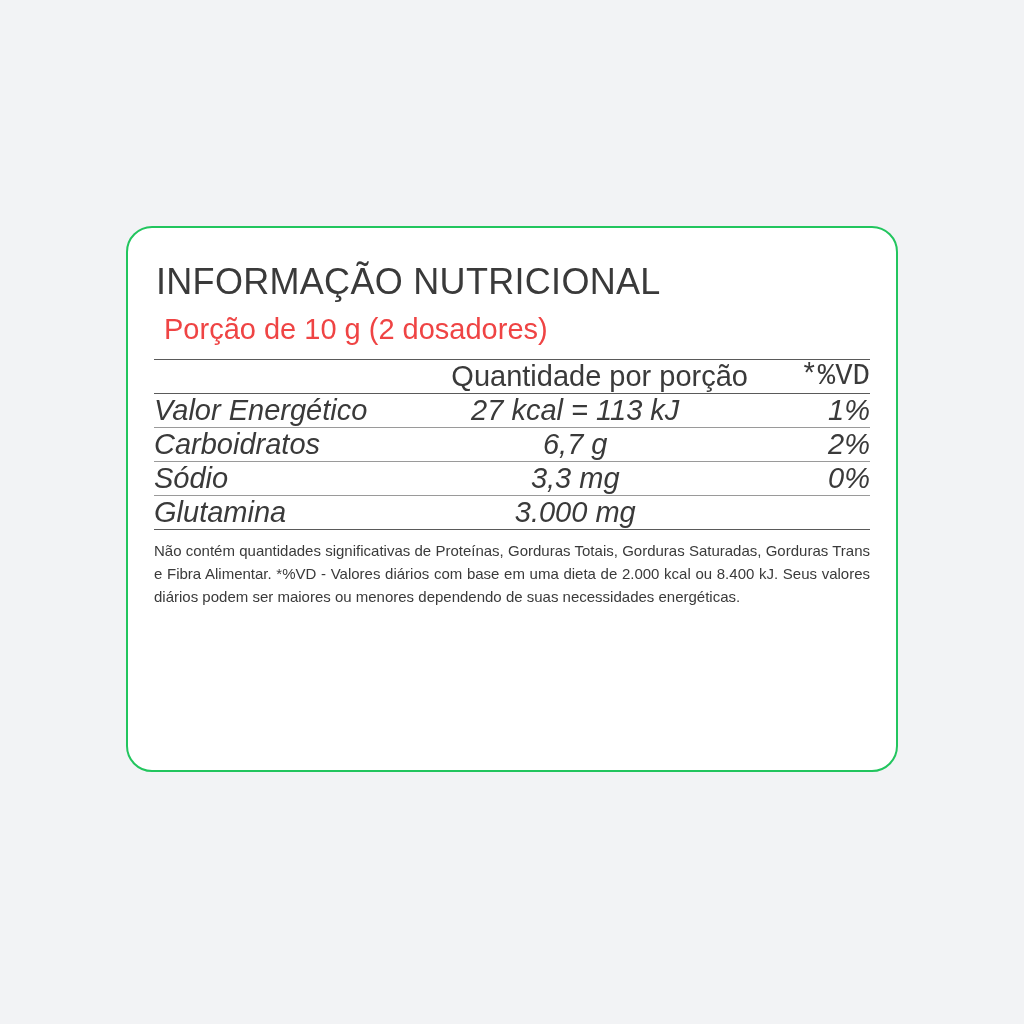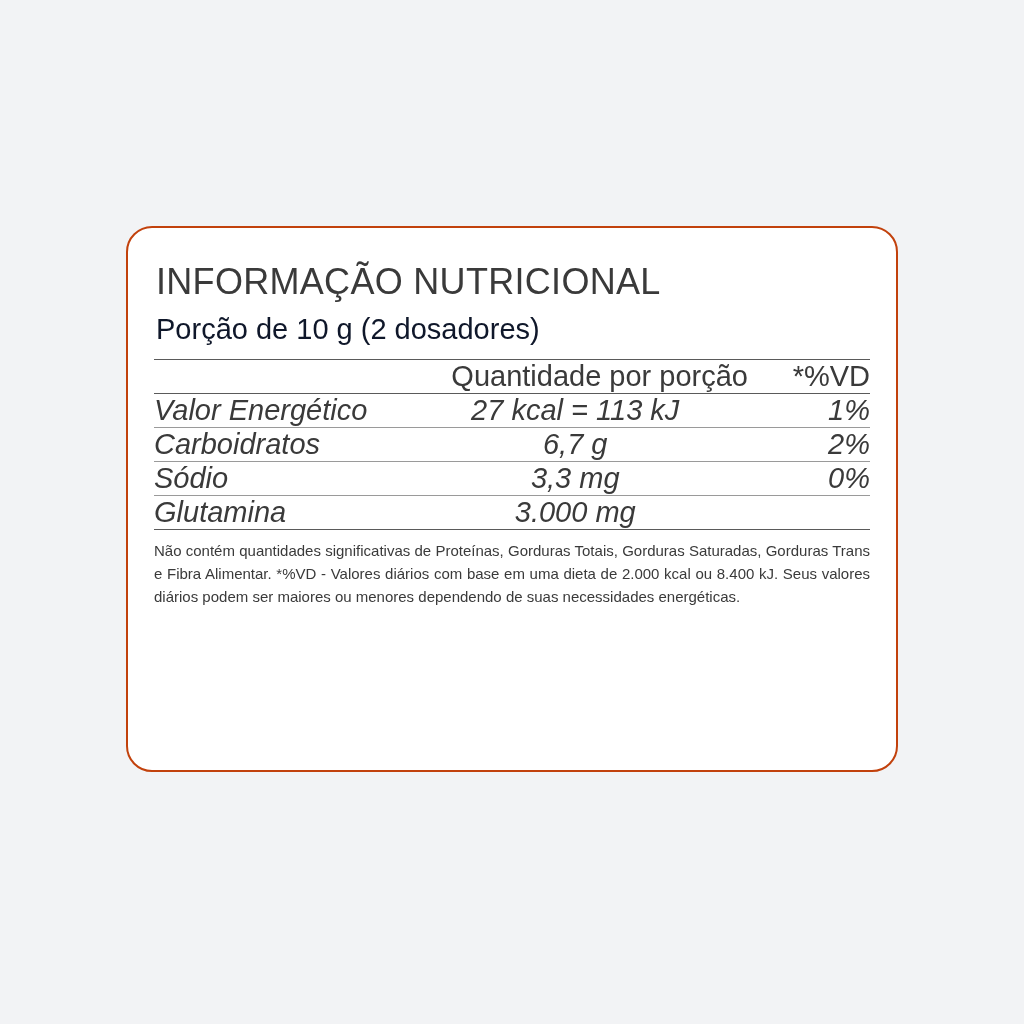--- a/index.html
+++ b/index.html
@@ -15,40 +15,40 @@
     overflow: hidden;
   }
 
   .label-card {
     position: absolute;
     left: 126px;
     top: 226px;
     width: 772px;
     height: 546px;
     background: #ffffff;
-    border: 2px solid #c2410c;
+    border: 2px solid #22c55e;
     border-radius: 26px;
     box-sizing: border-box;
     padding: 28px 26px 0 26px;
   }
 
   .title {
     font-size: 36px;
     font-weight: 400;
     letter-spacing: 0.3px;
     color: #3a3a3a;
     line-height: 1.1;
     margin: 6px 0 0 2px;
   }
 
   .subtitle {
     font-size: 29px;
     font-weight: 400;
-    color: #0f172a;
-    margin: 12px 0 0 2px;
+    color: #ef4444;
+    margin: 12px 0 0 10px;
     line-height: 1.1;
   }
 
   .rule {
     height: 1px;
     background: #5a5a5a;
     margin: 14px 0 0 0;
   }
 
   table.nutri {
@@ -68,20 +68,21 @@
     font-weight: 400;
     color: #3a3a3a;
   }
   .hdr-qty {
     text-align: right;
   }
   .hdr-vd {
     text-align: right;
     width: 110px;
     padding-left: 12px !important;
+    font-family: Liberation Mono, monospace;
   }
 
   .data-row td {
     font-size: 29px;
     font-weight: 400;
     color: #3a3a3a;
     padding-top: 11px;
     padding-bottom: 11px;
     border-top: 1px solid #9a9a9a;
     font-style: italic;

